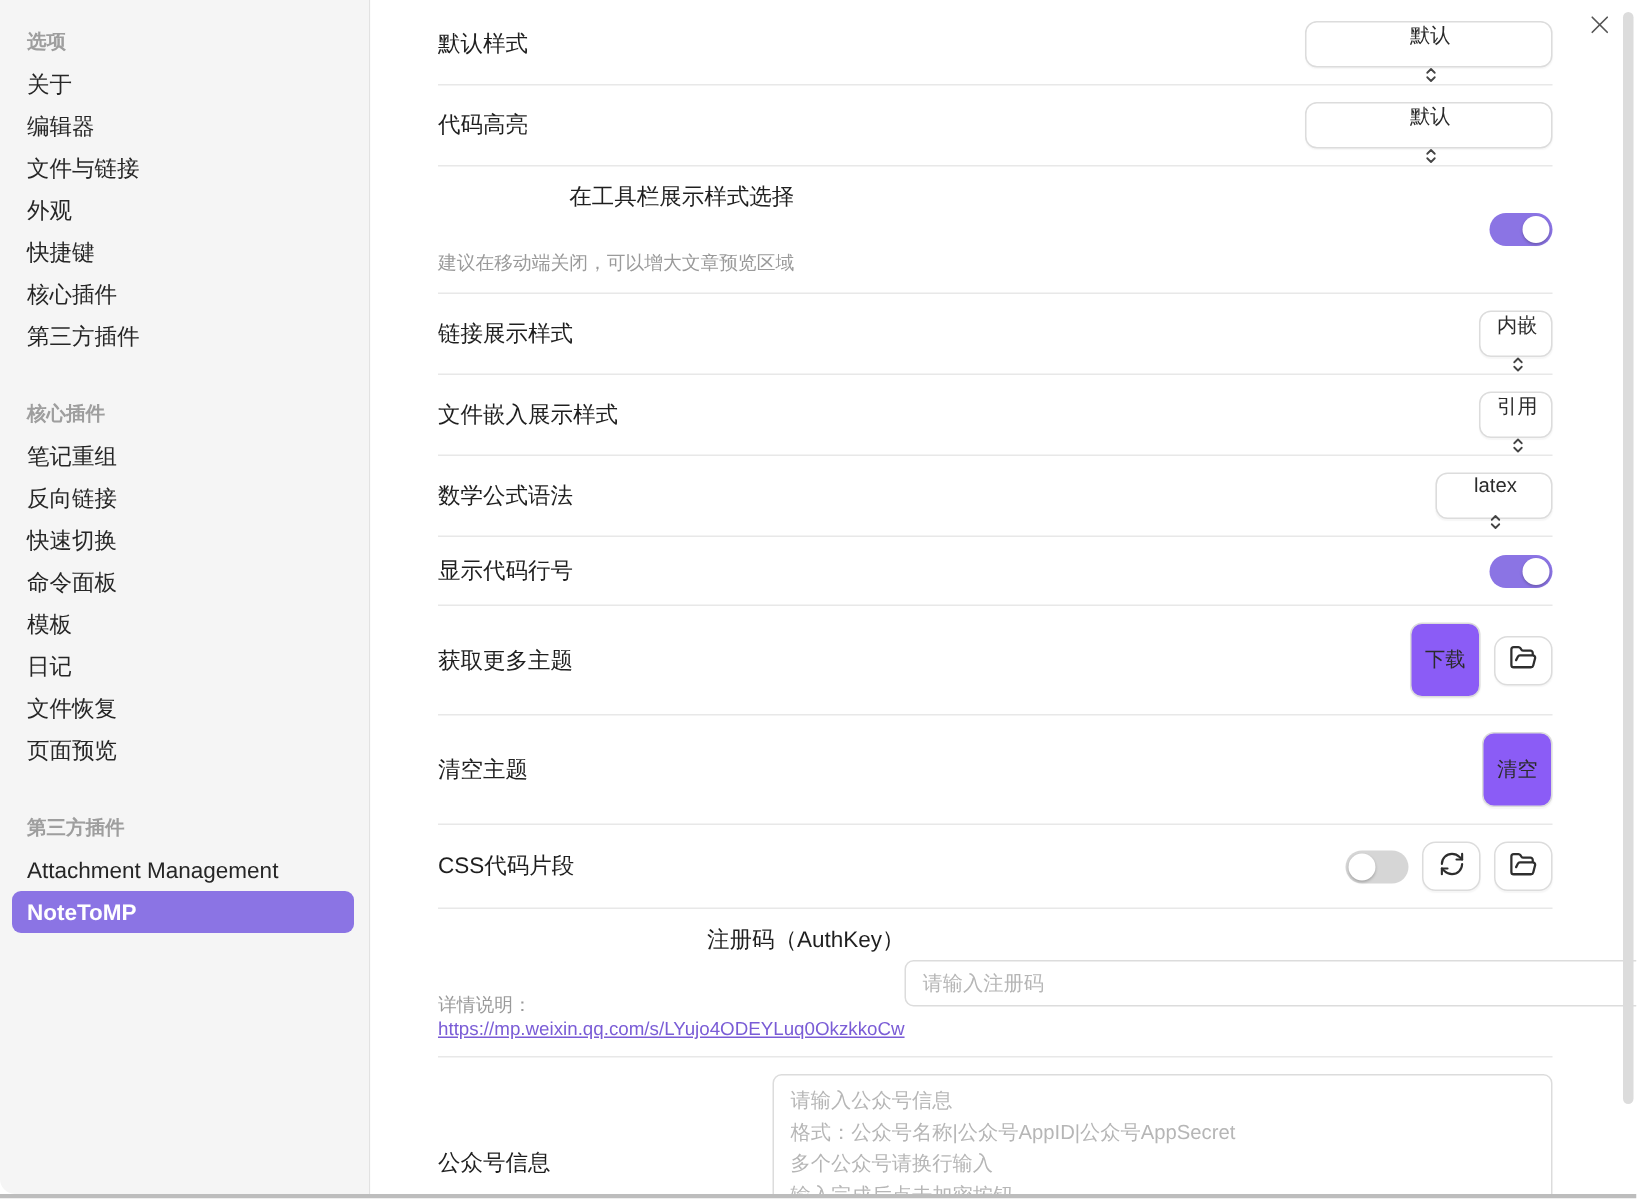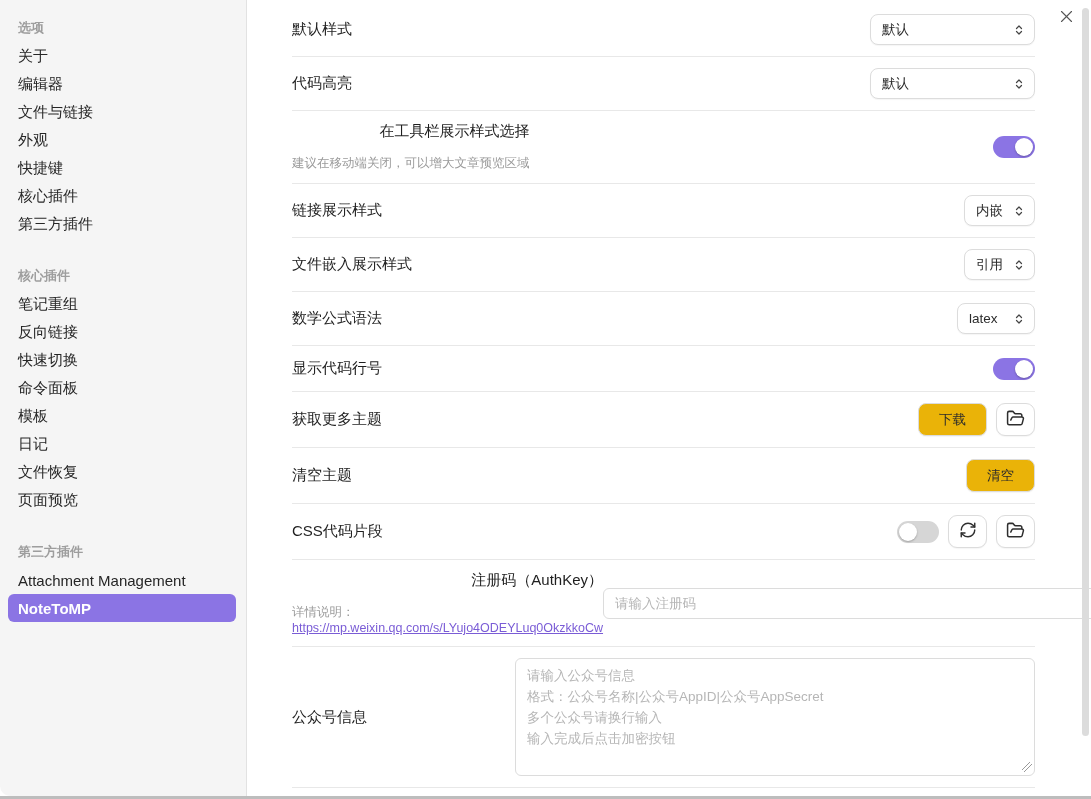--- a/index.html
+++ b/index.html
@@ -49,51 +49,52 @@
   .row {
     display: flex; align-items: center; justify-content: space-between;
     border-bottom: 1px solid #e8e8e8;
     padding: 11px 0;
     min-height: 53px;
   }
   .row.tall { min-height: 66px; }
   .row.compact { min-height: 46px; padding: 8px 0; }
   .row-info { display: flex; flex-direction: column; gap: 14px; }
   .row-name { font-size: 15px; color: #1f1f1f; text-align: right; }
-  .row-desc { font-size: 12.5px; color: #9a9a9a; }
+  .row-desc { font-size: 12.5px; color: #9a9a9a; margin-top: 12px; }
   .row-desc a { color: #7a5cd6; text-decoration: underline; }
   .controls { display: flex; align-items: center; gap: 9px; flex: 0 0 auto; }
   
   .select {
     display: inline-flex; align-items: center; justify-content: space-between;
     gap: 10px; height: 31px; padding: 0 9px 0 11px;
     border: 1px solid #dcdcdc; border-radius: 8px; background: #fff;
     font-size: 13.5px; color: #2b2b2b; cursor: pointer;
     box-shadow: 0 1px 1px rgba(0,0,0,.04);
+    flex-direction: column;
   }
   .select.wide { width: 165px; }
   .select .chev { display: inline-flex; color: #444; }
   
   .toggle {
     width: 42px; height: 22px; border-radius: 11px;
     position: relative; cursor: pointer; flex: 0 0 auto;
   }
   .toggle.on  { background: #8b74e4; }
   .toggle.off { background: #d6d6d6; }
   .knob {
     position: absolute; top: 2px; width: 18px; height: 18px;
     border-radius: 50%; background: #fff;
     box-shadow: 0 1px 2px rgba(0,0,0,.25);
   }
   .toggle.on  .knob { right: 2px; }
   .toggle.off .knob { left: 2px; }
   
   .btn {
-    height: 33px; padding: 0 20px;
-    border: 1px solid #dcdcdc; border-radius: 8px; background: #eab308;
+    height: 50px; padding: 0 9px;
+    border: 1px solid #dcdcdc; border-radius: 8px; background: #8b5cf6;
     font-size: 13.5px; color: #2b2b2b; cursor: pointer;
     font-family: inherit;
     box-shadow: 0 1px 1px rgba(0,0,0,.04);
     white-space: nowrap;
   }
   .icon-btn {
     width: 39px; height: 33px; display: inline-flex;
     align-items: center; justify-content: center;
     border: 1px solid #dcdcdc; border-radius: 9px; background: #fff;
     cursor: pointer; color: #2e2e2e;

